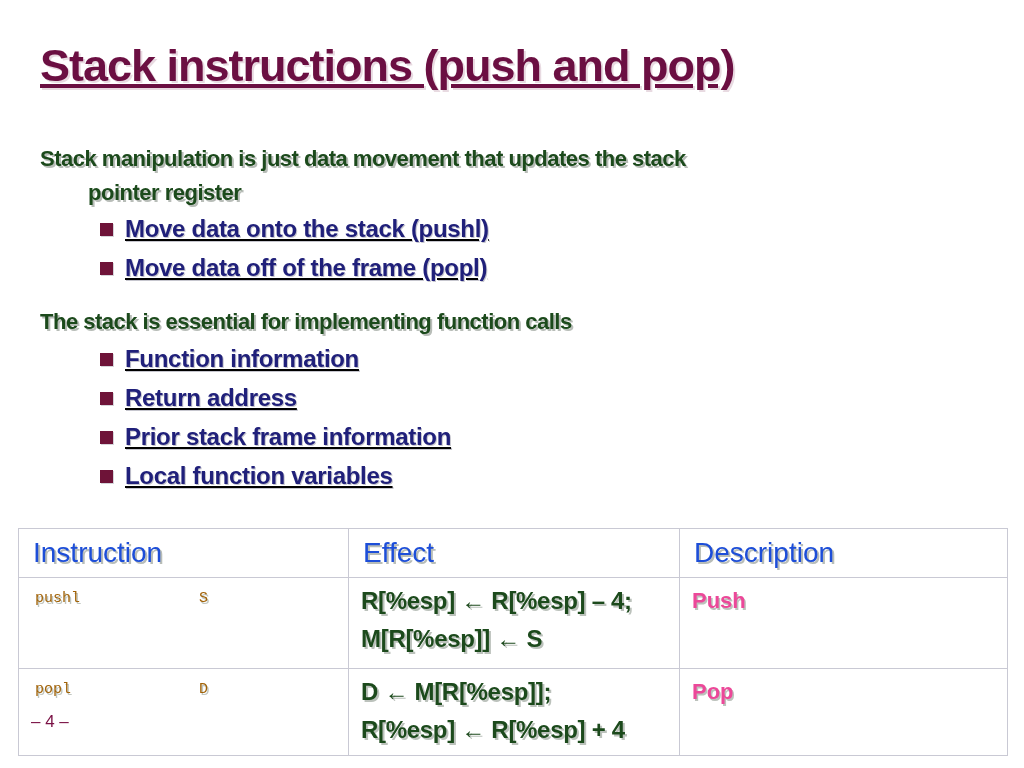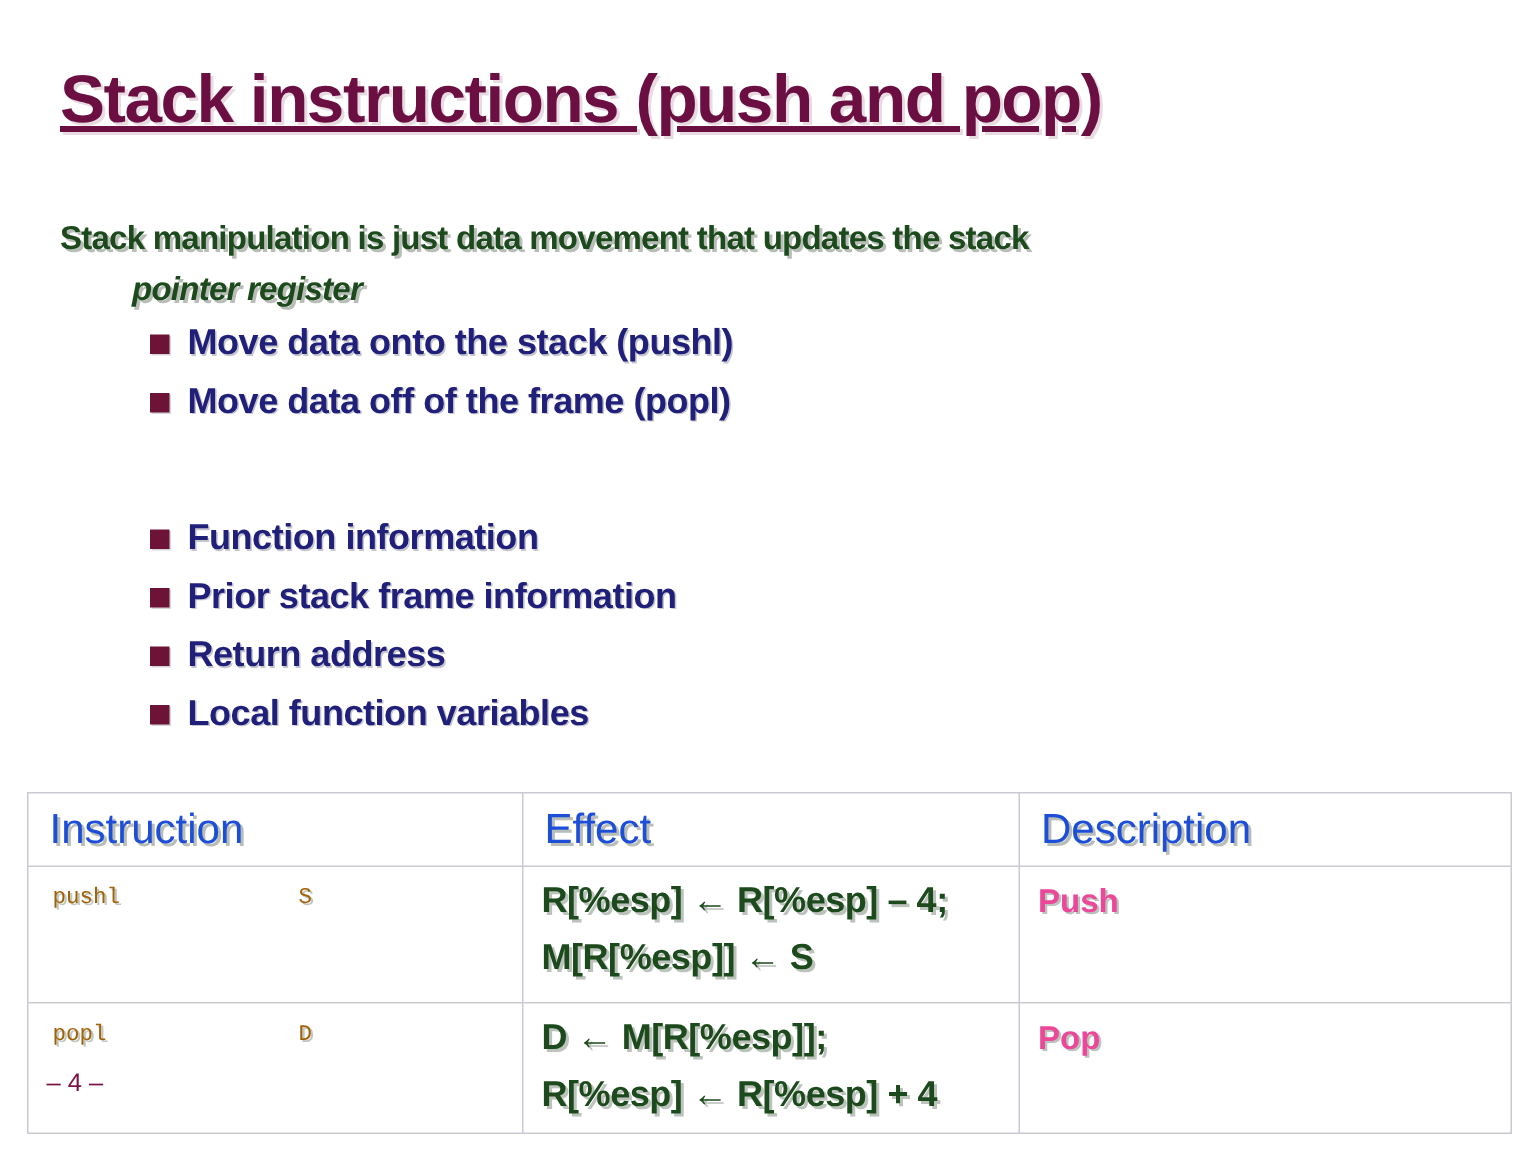--- a/index.html
+++ b/index.html
@@ -30,25 +30,25 @@
   
   .h-green {
     color: #1C4A1C;
     font-weight: bold;
     font-size: 22px;
     letter-spacing: -0.5px;
     line-height: 34px;
     text-shadow: 2px 2px 0 #b8bdb8;
   }
   .heading1 { position: absolute; left: 40px; top: 142px; width: 920px; }
-  .heading1 .wrap-line2 { padding-left: 48px; font-style: italic; }
+  .heading1 .wrap-line2 { padding-left: 48px; }
   .heading2 { position: absolute; left: 40px; top: 305px; width: 920px; }
 
   
-  .bullet-list { position: absolute; left: 100px; }
+  .bullet-list { position: absolute; left: 100px; text-decoration: underline; }
   .bullet-list-1 { top: 216px; }
   .bullet-list-2 { top: 346px; }
   .bullet-item {
     display: flex;
     align-items: center;
     height: 26px;
     margin-bottom: 13px;
   }
   .bullet-sq {
     flex: none;
@@ -147,33 +147,34 @@
     <div class="bullet-item">
       <span class="bullet-sq"></span>
       <span class="bullet-text">Move data onto the stack (pushl)</span>
     </div>
     <div class="bullet-item">
       <span class="bullet-sq"></span>
       <span class="bullet-text">Move data off of the frame (popl)</span>
     </div>
   </div>
 
+  <div class="h-green heading2">The stack is essential for implementing function calls</div>
 
   <div class="bullet-list bullet-list-2">
     <div class="bullet-item">
       <span class="bullet-sq"></span>
       <span class="bullet-text">Function information</span>
     </div>
     <div class="bullet-item">
       <span class="bullet-sq"></span>
+      <span class="bullet-text">Return address</span>
+    </div>
+    <div class="bullet-item">
+      <span class="bullet-sq"></span>
       <span class="bullet-text">Prior stack frame information</span>
-    </div>
-    <div class="bullet-item">
-      <span class="bullet-sq"></span>
-      <span class="bullet-text">Return address</span>
     </div>
     <div class="bullet-item">
       <span class="bullet-sq"></span>
       <span class="bullet-text">Local function variables</span>
     </div>
   </div>
 
   <table class="insn-table">
     <colgroup>
       <col style="width: 330px">

